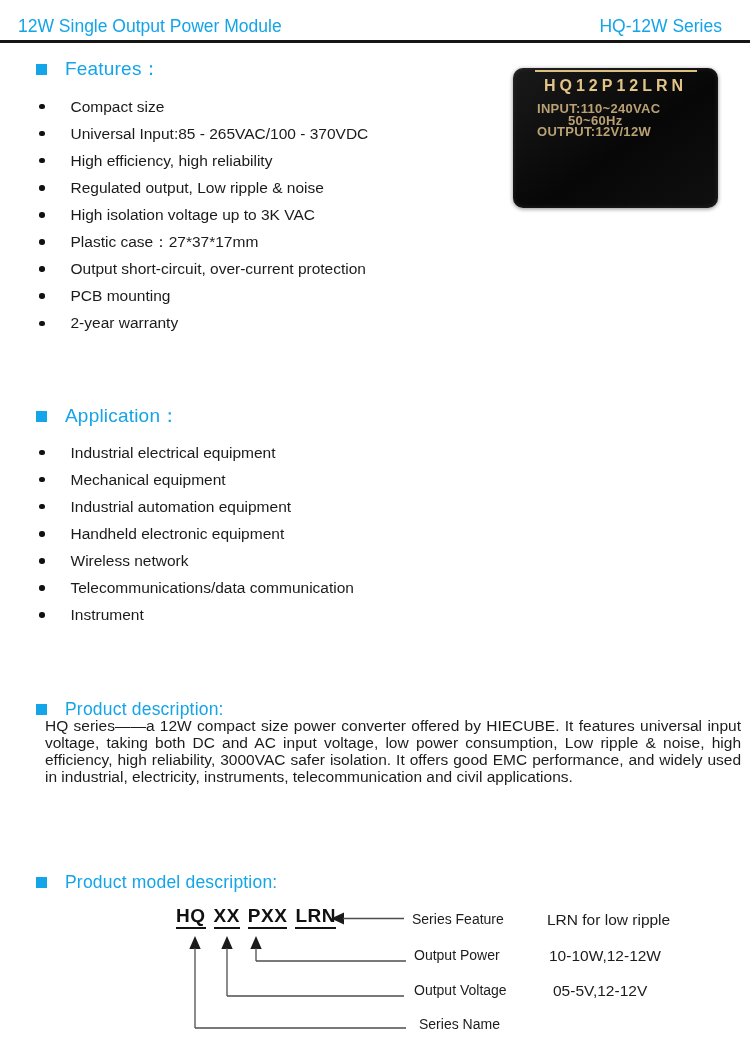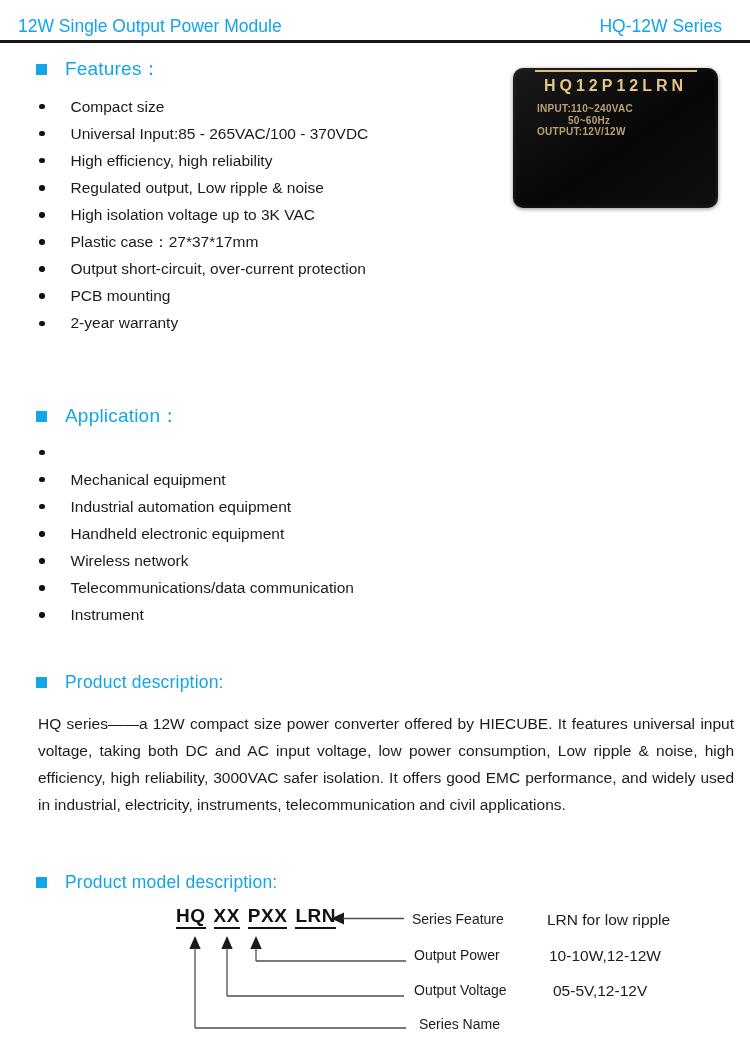--- a/index.html
+++ b/index.html
@@ -24,26 +24,26 @@
   
   .module{
     position:absolute;left:513px;top:68px;width:205px;height:140px;border-radius:10px;
     background:linear-gradient(145deg,#1a1a1a 0%,#070707 55%,#101010 100%);
     box-shadow:0 1px 4px rgba(0,0,0,.45), inset 0 0 5px rgba(70,70,70,.45);
   }
   .mod-brand{margin-top:14px;text-align:center;font-size:26px;font-weight:bold;
     letter-spacing:3px;color:#E6C98C;}
   .mod-underline{width:162px;height:2px;background:#DCBF81;margin:2px auto 5px auto;}
   .mod-model{text-align:center;font-size:16px;font-weight:600;letter-spacing:4px;color:#E2C587;}
-  .mod-specs{margin:8px 0 0 24px;font-size:10px;font-weight:bold;letter-spacing:.3px;
+  .mod-specs{margin:8px 0 0 24px;font-size:13px;font-weight:bold;letter-spacing:.3px;
     color:#B9A173;line-height:11.5px;}
   .spec-freq{padding-left:31px;}
   
   .desc-p{position:absolute;left:30px;top:702px;width:696px;font-size:15.5px;
-    line-height:27px;text-align:justify;color:#1c1c1c;margin:8px;}
+    line-height:17px;text-align:justify;color:#1c1c1c;margin:15px;}
   
   .model-code{position:absolute;left:176px;top:905px;font-size:19px;font-weight:bold;
     letter-spacing:.5px;color:#111;}
   .model-code span{border-bottom:2px solid #121212;padding-bottom:1px;margin-right:8px;}
   .diag-svg{position:absolute;left:0;top:900px;}
   .diag-label{position:absolute;font-size:14px;color:#1c1c1c;white-space:nowrap;}
   .diag-value{position:absolute;font-size:15.5px;color:#1c1c1c;white-space:nowrap;}
 </style>
 </head>
 <body>
@@ -107,20 +107,21 @@
     </div>
   </div>
 
   <div class="sec-head" style="top:404px;">
     <span class="sq"></span>
     <h2>Application：</h2>
   </div>
   <ul class="blist" style="top:439px;">
     <li>
         <span class="dot"></span>
+        <span class="txt">Industrial electrical equipment</span>
       </li>
     <li>
         <span class="dot"></span>
         <span class="txt">Mechanical equipment</span>
       </li>
     <li>
         <span class="dot"></span>
         <span class="txt">Industrial automation equipment</span>
       </li>
     <li>
@@ -134,21 +135,21 @@
     <li>
         <span class="dot"></span>
         <span class="txt">Telecommunications/data communication</span>
       </li>
     <li>
         <span class="dot"></span>
         <span class="txt">Instrument</span>
       </li>
   </ul>
 
-  <div class="sec-head light" style="top:670px;">
+  <div class="sec-head light" style="top:697px;">
     <span class="sq"></span>
     <h2>Product description:</h2>
   </div>
   <p class="desc-p">HQ series——a 12W compact size power converter offered by HIECUBE. It features universal input voltage, taking both DC and AC input voltage, low power consumption, Low ripple &amp; noise, high efficiency, high reliability, 3000VAC safer isolation. It offers good EMC performance, and widely used in industrial, electricity, instruments, telecommunication and civil applications.</p>
 
   <div class="sec-head light" style="top:870px;">
     <span class="sq"></span>
     <h2>Product model description:</h2>
   </div>
 

